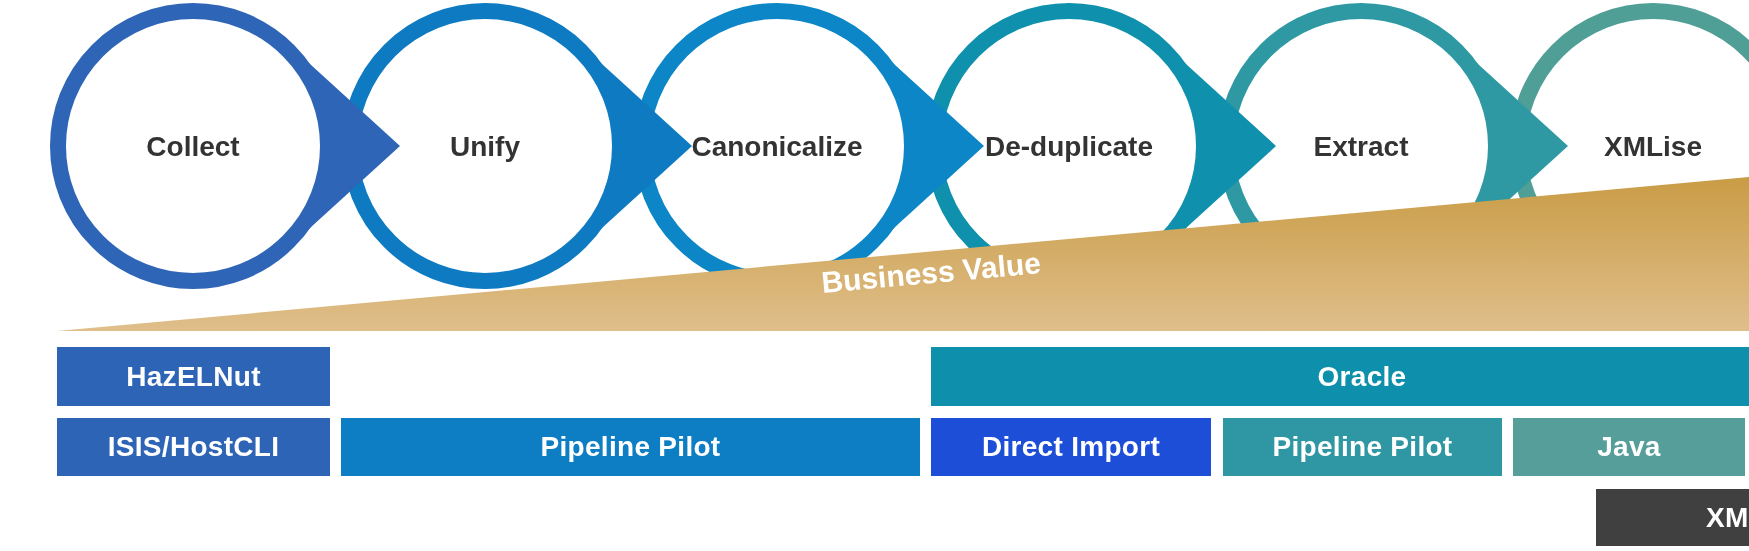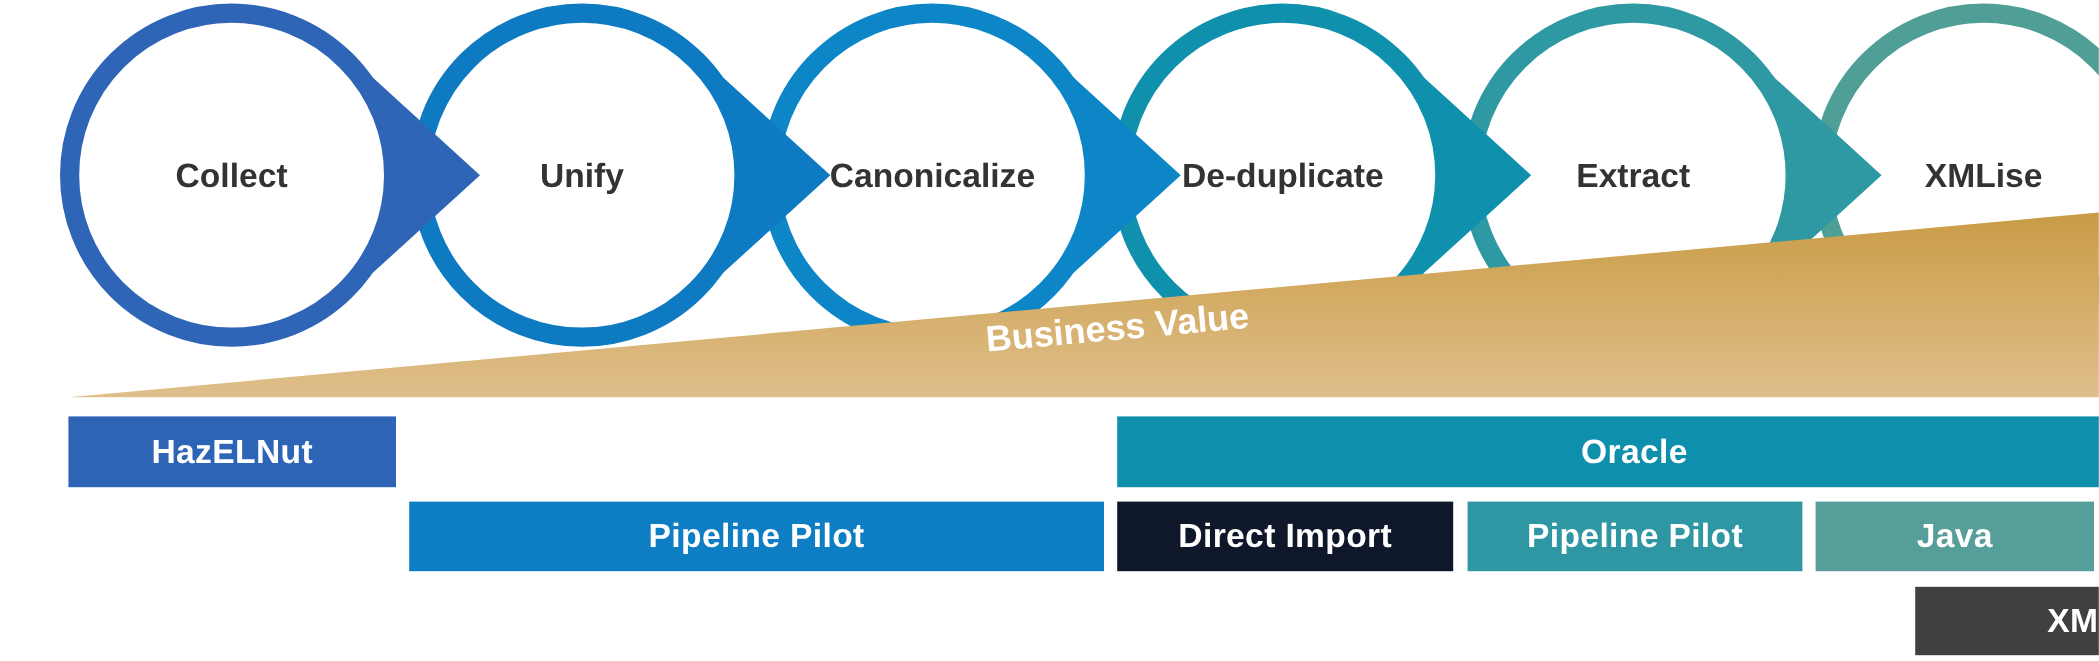--- a/index.html
+++ b/index.html
@@ -78,19 +78,20 @@
       <text x="730" y="156" text-anchor="middle" class="stage-label" fill="#333333">Canonicalize</text>
       <text x="1022" y="156" text-anchor="middle" class="stage-label" fill="#333333">De-duplicate</text>
       <text x="1314" y="156" text-anchor="middle" class="stage-label" fill="#333333">Extract</text>
       <text x="1606" y="156" text-anchor="middle" class="stage-label" fill="#333333">XMLise</text>
       <path d="M 10 331 L 1747 173 L 1747 331 Z" fill="url(#wedgeGrad)"></path>
       <text transform="translate(885 283) rotate(-5.2)" text-anchor="middle" class="bv-label" fill="#ffffff">Business Value</text>
     </svg>
   <div id="bars">
       <div class="layer-bar" style="left: 10px; top: 347px; width: 273px; height: 59px; background: rgb(45, 100, 182);">HazELNut</div>
       <div class="layer-bar" style="left: 884px; top: 347px; width: 862px; height: 59px; background: rgb(14, 143, 171);">Oracle</div>
+      <div class="layer-bar" style="left: 10px; top: 418px; width: 273px; height: 58px; background: rgb(45, 100, 182);">ISIS/HostCLI</div>
       <div class="layer-bar" style="left: 294px; top: 418px; width: 579px; height: 58px; background: rgb(13, 126, 196);">Pipeline Pilot</div>
-      <div class="layer-bar" style="left: 884px; top: 418px; width: 280px; height: 58px; background: #0f172a;">Direct Import</div>
+      <div class="layer-bar" style="left: 884px; top: 418px; width: 280px; height: 58px; background: #1d4ed8;">Direct Import</div>
       <div class="layer-bar" style="left: 1176px; top: 418px; width: 279px; height: 58px; background: rgb(47, 151, 163);">Pipeline Pilot</div>
       <div class="layer-bar" style="left: 1466px; top: 418px; width: 232px; height: 58px; background: rgb(85, 158, 153);">Java</div>
       <div class="layer-bar" style="left: 1549px; top: 489px; width: 280px; height: 57px; background: #404040;">XML</div>
     </div>
 </div>
 
 </body></html>

